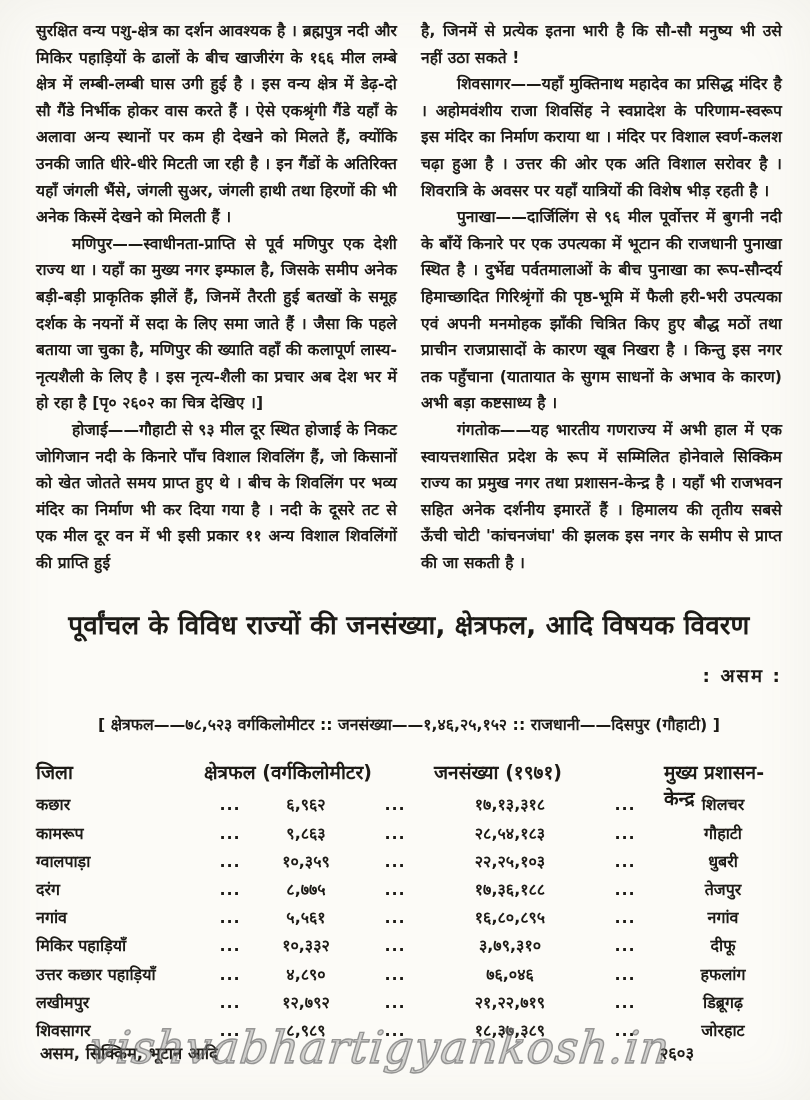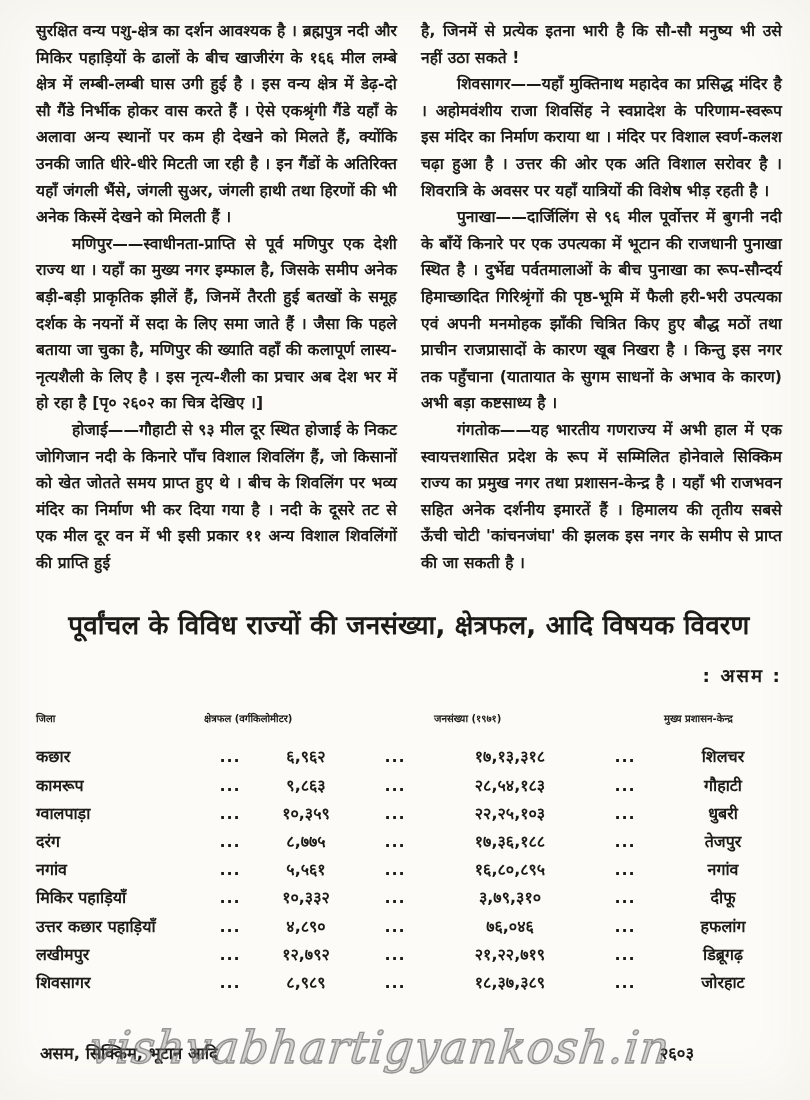--- a/index.html
+++ b/index.html
@@ -42,21 +42,21 @@
   .districts-table { margin-top:24px; }
   .trow {
     display:grid;
     grid-template-columns:168px 52px 100px 78px 152px 78px 1fr;
     align-items:baseline;
     height:28.2px;
     font-size:16px; font-weight:600;
   }
   .thead {
     grid-template-columns:168px 230px 230px 1fr;
-    font-size:10px; height:34px;
+    font-size:19px; height:34px;
   }
   .c-district { text-align:left; white-space:nowrap; }
   .c-leader   { text-align:center; font-weight:700; letter-spacing:1px; }
   .c-area, .c-pop, .c-hq { text-align:center; white-space:nowrap; }
   .h-area, .h-pop { }
   .h-hq { text-align:left; padding-right:4px; }
 
   
   .footer {
     position:absolute; left:40px; right:28px; bottom:36px;
@@ -93,20 +93,21 @@
       <div class="col">
         <p class="noindent">है, जिनमें से प्रत्येक इतना भारी है कि सौ-सौ मनुष्य भी उसे नहीं उठा सकते !</p>
         <p>शिवसागर——यहाँ मुक्तिनाथ महादेव का प्रसिद्ध मंदिर है । अहोमवंशीय राजा शिवसिंह ने स्वप्नादेश के परिणाम-स्वरूप इस मंदिर का निर्माण कराया था । मंदिर पर विशाल स्वर्ण-कलश चढ़ा हुआ है । उत्तर की ओर एक अति विशाल सरोवर है । शिवरात्रि के अवसर पर यहाँ यात्रियों की विशेष भीड़ रहती है ।</p>
         <p>पुनाखा——दार्जिलिंग से ९६ मील पूर्वोत्तर में बुगनी नदी के बाँयें किनारे पर एक उपत्यका में भूटान की राजधानी पुनाखा स्थित है । दुर्भेद्य पर्वतमालाओं के बीच पुनाखा का रूप-सौन्दर्य हिमाच्छादित गिरिश्रृंगों की पृष्ठ-भूमि में फैली हरी-भरी उपत्यका एवं अपनी मनमोहक झाँकी चित्रित किए हुए बौद्ध मठों तथा प्राचीन राजप्रासादों के कारण खूब निखरा है । किन्तु इस नगर तक पहुँचाना (यातायात के सुगम साधनों के अभाव के कारण) अभी बड़ा कष्टसाध्य है ।</p>
         <p>गंगतोक——यह भारतीय गणराज्य में अभी हाल में एक स्वायत्तशासित प्रदेश के रूप में सम्मिलित होनेवाले सिक्किम राज्य का प्रमुख नगर तथा प्रशासन-केन्द्र है । यहाँ भी राजभवन सहित अनेक दर्शनीय इमारतें हैं । हिमालय की तृतीय सबसे ऊँची चोटी 'कांचनजंघा' की झलक इस नगर के समीप से प्राप्त की जा सकती है ।</p>
       </div>
     </div>
 
     <h1 class="sec-heading">पूर्वांचल के विविध राज्यों की जनसंख्या, क्षेत्रफल, आदि विषयक विवरण</h1>
     <h2 class="sec-sub">: असम :</h2>
+    <div class="stats-line">[ क्षेत्रफल——७८,५२३ वर्गकिलोमीटर :: जनसंख्या——१,४६,२५,१५२ :: राजधानी——दिसपुर (गौहाटी) ]</div>
 
     <div class="districts-table">
 
       <div class="trow thead">
         <span class="c-district">जिला</span>
         <span class="h-area">क्षेत्रफल (वर्गकिलोमीटर)</span>
         <span class="h-pop">जनसंख्या (१९७१)</span>
         <span class="h-hq">मुख्य प्रशासन-केन्द्र</span>
       </div>
 

